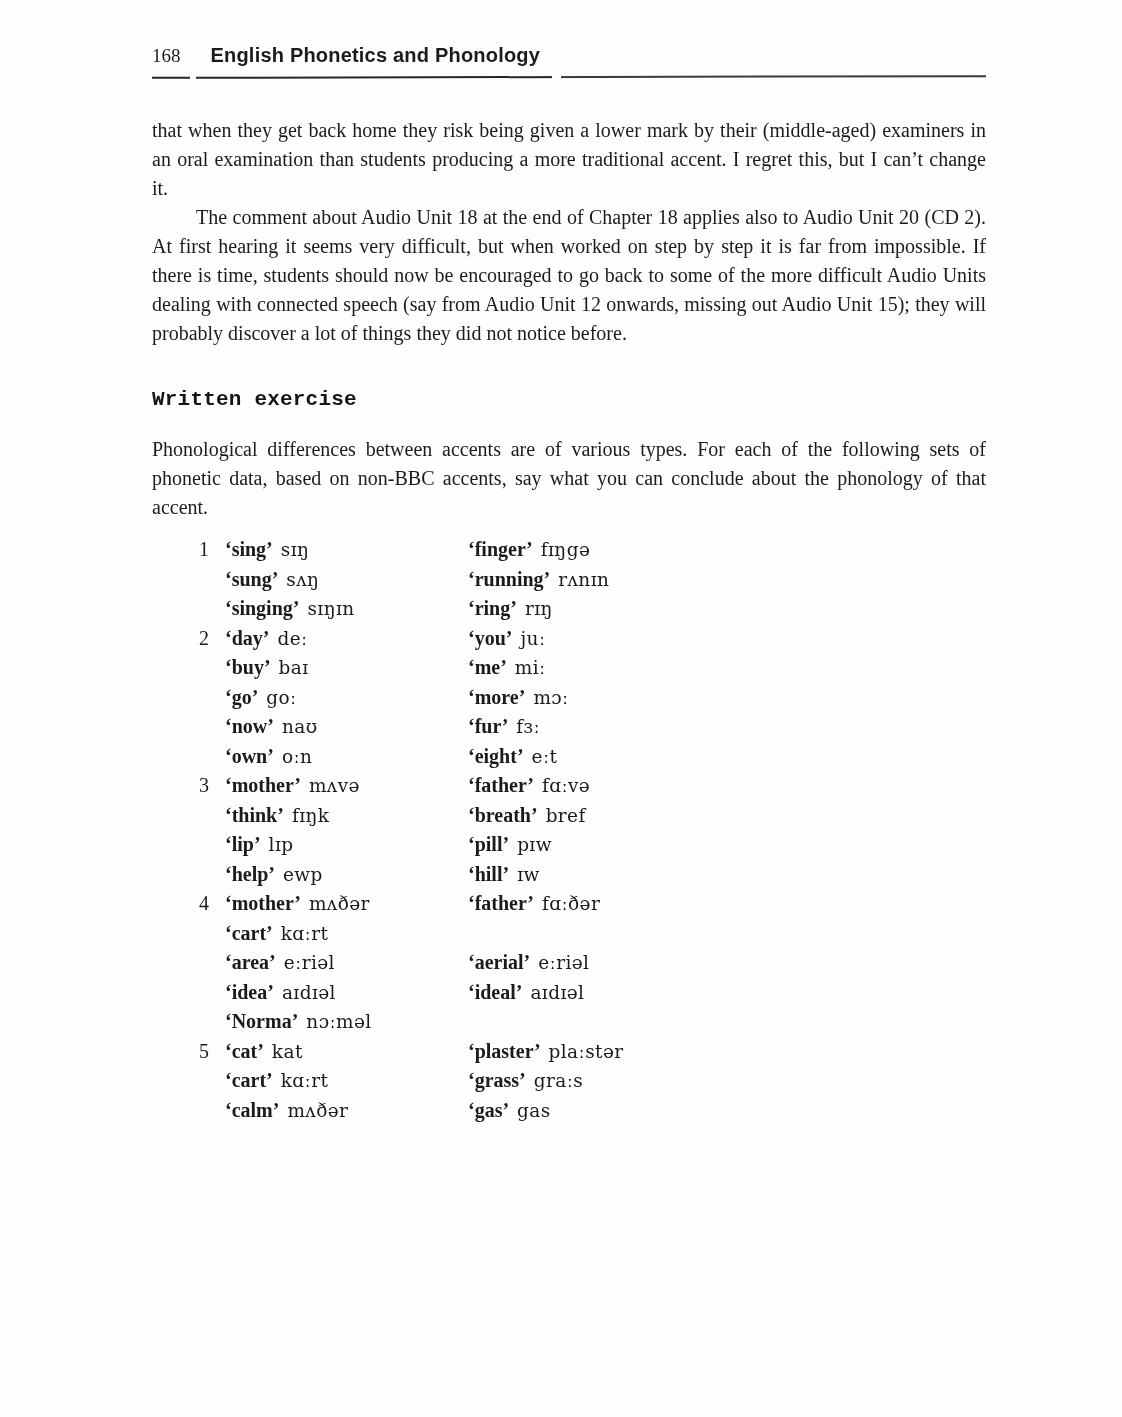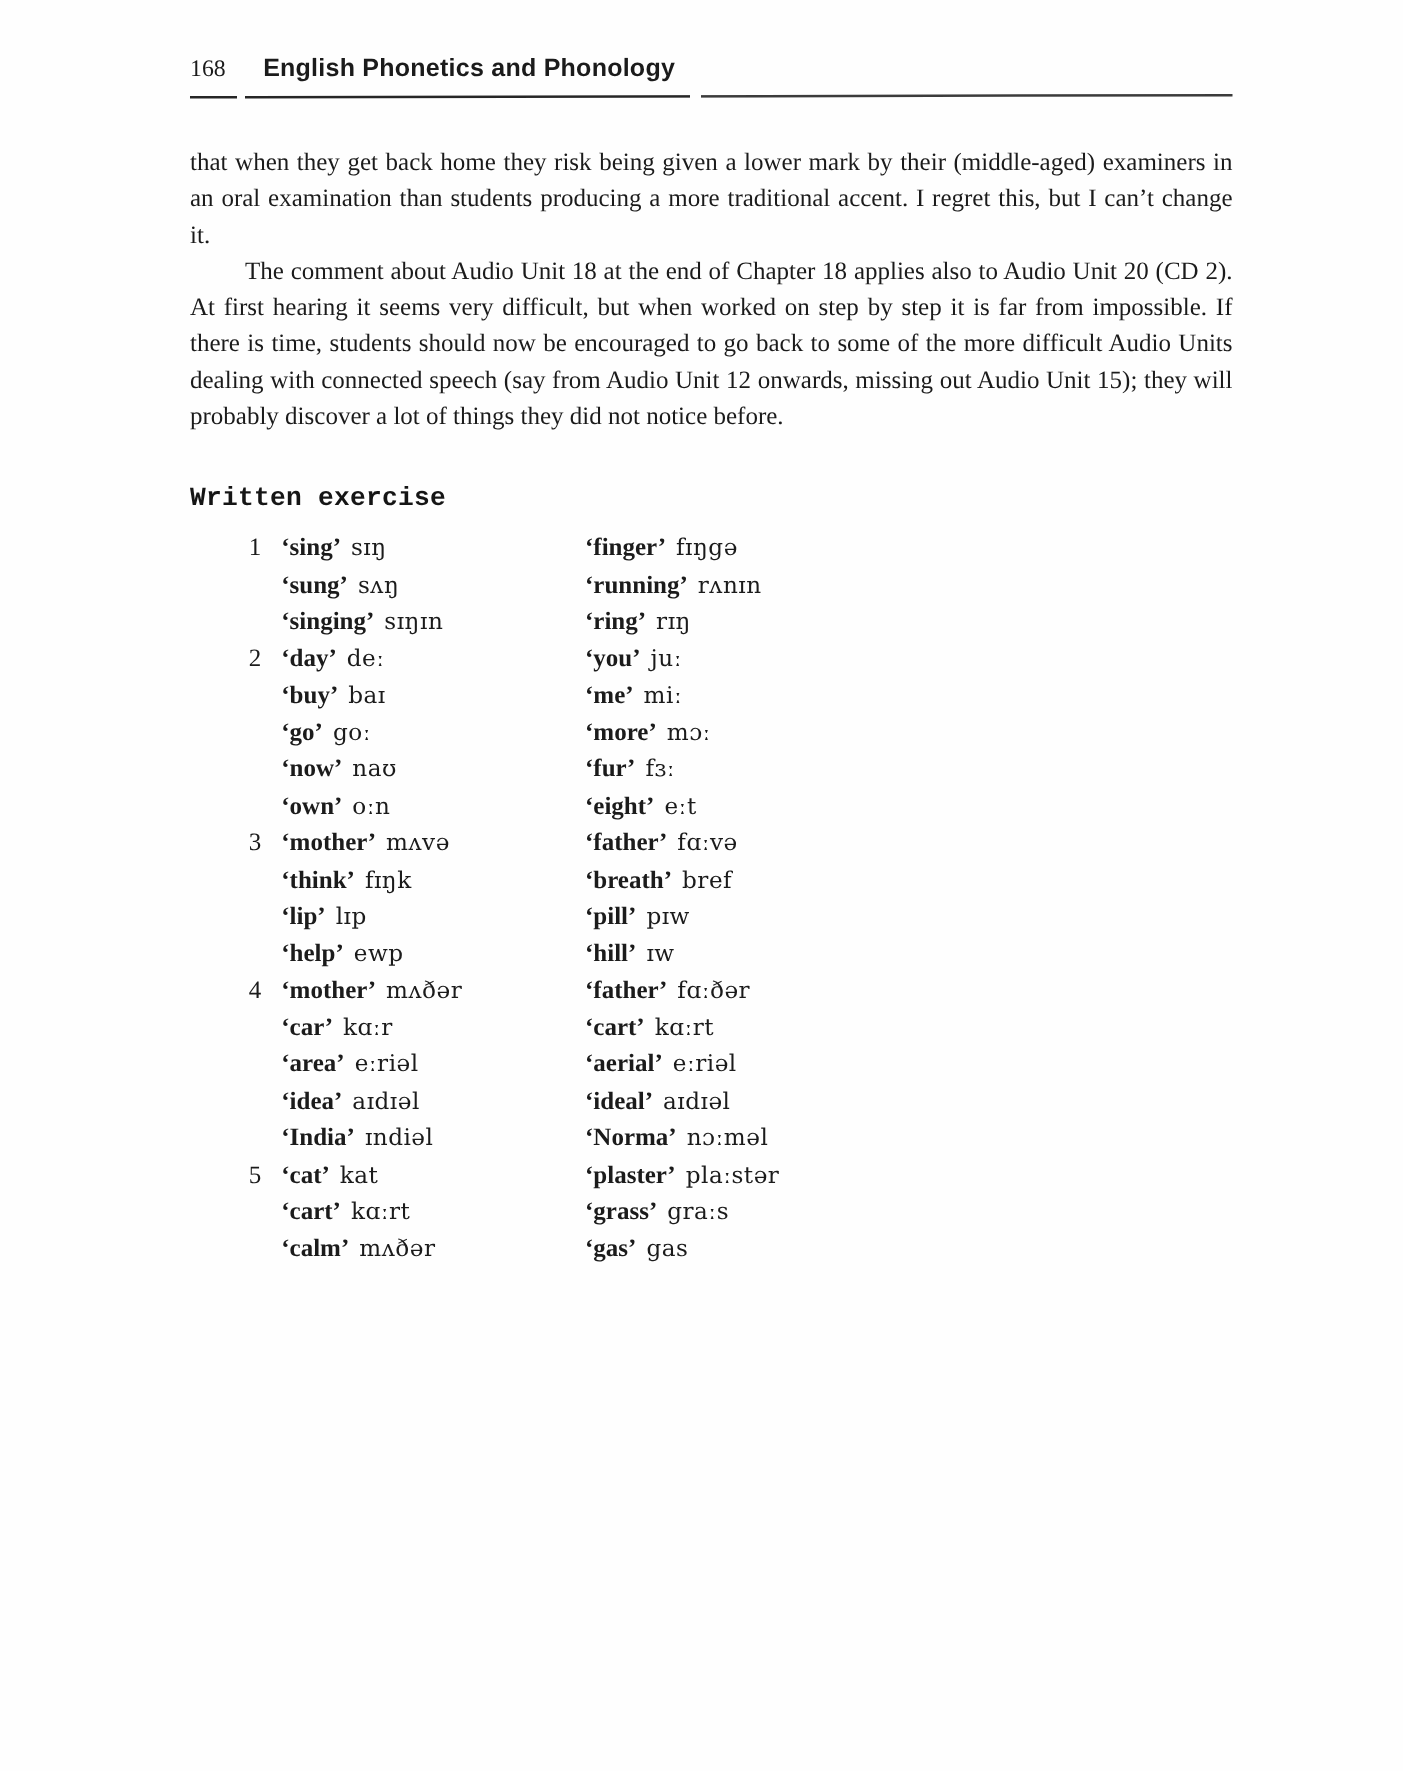--- a/index.html
+++ b/index.html
@@ -83,20 +83,21 @@
     <span class="pagenum">168</span>
     <span class="head-title">English Phonetics and Phonology</span>
   </div>
   <div class="head-rule"></div>
 
   <div class="body-block">
     <p class="body-par">that when they get back home they risk being given a lower mark by their (middle-aged) examiners in an oral examination than students producing a more traditional accent. I regret this, but I can’t change it.</p>
     <p class="body-par indented">The comment about Audio Unit 18 at the end of Chapter 18 applies also to Audio Unit 20 (CD 2). At first hearing it seems very difficult, but when worked on step by step it is far from impossible. If there is time, students should now be encouraged to go back to some of the more difficult Audio Units dealing with connected speech (say from Audio Unit 12 onwards, missing out Audio Unit 15); they will probably discover a lot of things they did not notice before.</p>
 
     <h2 class="section-heading">Written exercise</h2>
+    <p class="body-par intro">Phonological differences between accents are of various types. For each of the following sets of phonetic data, based on non-BBC accents, say what you can conclude about the phonology of that accent.</p>
 
     <div class="exercise">
 
       <div class="xrow">
         <span class="num">1</span>
         <span class="pair left"><span class="word">‘sing’</span><span class="ipa">sɪŋ</span></span>
         <span class="pair right"><span class="word">‘finger’</span><span class="ipa">fɪŋgə</span></span>
       </div>
       <div class="xrow">
         <span class="num"></span>
@@ -156,36 +157,34 @@
         <span class="pair right"><span class="word">‘hill’</span><span class="ipa">ɪw</span></span>
       </div>
 
       <div class="xrow">
         <span class="num">4</span>
         <span class="pair left"><span class="word">‘mother’</span><span class="ipa">mʌðər</span></span>
         <span class="pair right"><span class="word">‘father’</span><span class="ipa">fɑːðər</span></span>
       </div>
       <div class="xrow">
         <span class="num"></span>
-        <span class="pair left"><span class="word">‘car’</span><span class="ipa">kɑːr</span></span>
         <span class="pair right"><span class="word">‘cart’</span><span class="ipa">kɑːrt</span></span>
       </div>
       <div class="xrow">
         <span class="num"></span>
         <span class="pair left"><span class="word">‘area’</span><span class="ipa">eːriəl</span></span>
         <span class="pair right"><span class="word">‘aerial’</span><span class="ipa">eːriəl</span></span>
       </div>
       <div class="xrow">
         <span class="num"></span>
         <span class="pair left"><span class="word">‘idea’</span><span class="ipa">aɪdɪəl</span></span>
         <span class="pair right"><span class="word">‘ideal’</span><span class="ipa">aɪdɪəl</span></span>
       </div>
       <div class="xrow">
         <span class="num"></span>
-        <span class="pair left"><span class="word">‘India’</span><span class="ipa">ɪndiəl</span></span>
         <span class="pair right"><span class="word">‘Norma’</span><span class="ipa">nɔːməl</span></span>
       </div>
 
       <div class="xrow">
         <span class="num">5</span>
         <span class="pair left"><span class="word">‘cat’</span><span class="ipa">kat</span></span>
         <span class="pair right"><span class="word">‘plaster’</span><span class="ipa">plaːstər</span></span>
       </div>
       <div class="xrow">
         <span class="num"></span>

